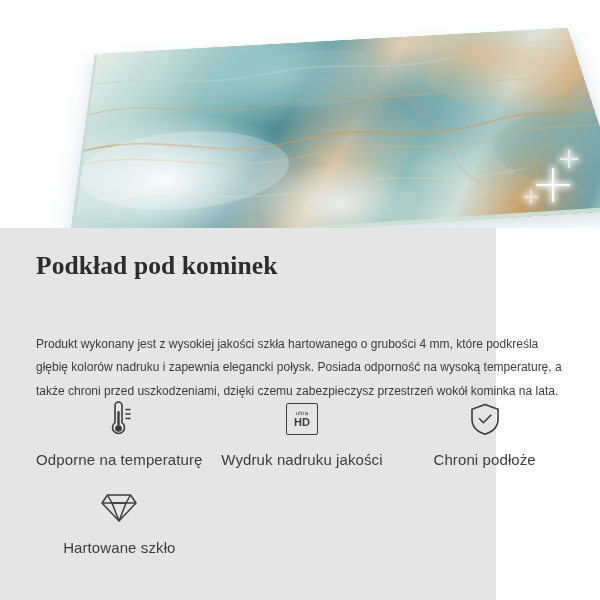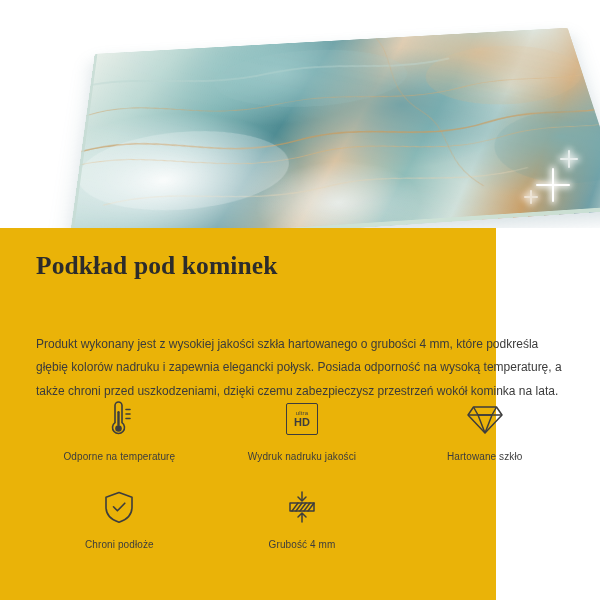--- a/index.html
+++ b/index.html
@@ -9,21 +9,21 @@
     height: 600px;
     background: #ffffff;
     font-family: "Liberation Sans", sans-serif;
     overflow: hidden;
   }
 
   #page {
     position: relative;
     width: 496px;
     height: 600px;
-    background: #eab308;
+    background: #e5e5e5;
   }
 
   
   .hero {
     position: absolute;
     left: 0;
     top: 0;
     width: 600px;
     height: 228px;
     overflow: hidden;
@@ -144,21 +144,21 @@
   .feature .icon-box {
     width: 46px;
     height: 46px;
     display: flex;
     align-items: center;
     justify-content: center;
   }
 
   .feature .caption {
     margin-top: 9px;
-    font-size: 10px;
+    font-size: 15px;
     color: #3d3d3d;
     text-align: center;
     letter-spacing: 0.1px;
   }
 
   .ultrahd {
     width: 30px;
     height: 30px;
     border: 1.6px solid #3d3d3d;
     border-radius: 2px;
@@ -228,50 +228,37 @@
         <div class="ultrahd">
           <span class="u-top">ultra</span>
           <span class="u-bot">HD</span>
         </div>
       </div>
       <div class="caption">Wydruk nadruku jakości</div>
     </div>
 
     <div class="feature">
       <div class="icon-box">
+        <svg width="34" height="38" viewBox="0 0 34 38" fill="none" stroke="#3d3d3d" stroke-width="1.6" stroke-linejoin="round" stroke-linecap="round">
+          <path d="M17 4.5 L30 9.2 V19 c0 8.2-5.6 12.9-13 15.2C9.6 31.9 4 27.2 4 19 V9.2 Z"></path>
+          <path d="M11.5 18.8 L15.4 22.8 L22.8 15.2"></path>
+        </svg>
+      </div>
+      <div class="caption">Chroni podłoże</div>
+    </div>
+
+    <div class="feature">
+      <div class="icon-box">
         <svg width="38" height="34" viewBox="0 0 38 34" fill="none" stroke="#3d3d3d" stroke-width="1.5" stroke-linejoin="round">
           <path d="M7.5 5 H30.5 L36 13 L19 31 L2 13 Z"></path>
           <path d="M2 13 H36"></path>
           <path d="M7.5 5 L12 13 L19 31"></path>
           <path d="M30.5 5 L26 13 L19 31"></path>
           <path d="M12 13 H26"></path>
         </svg>
       </div>
       <div class="caption">Hartowane szkło</div>
     </div>
 
-    <div class="feature">
-      <div class="icon-box">
-        <svg width="34" height="38" viewBox="0 0 34 38" fill="none" stroke="#3d3d3d" stroke-width="1.6" stroke-linejoin="round" stroke-linecap="round">
-          <path d="M17 4.5 L30 9.2 V19 c0 8.2-5.6 12.9-13 15.2C9.6 31.9 4 27.2 4 19 V9.2 Z"></path>
-          <path d="M11.5 18.8 L15.4 22.8 L22.8 15.2"></path>
-        </svg>
-      </div>
-      <div class="caption">Chroni podłoże</div>
-    </div>
-
-
-    <div class="feature">
-      <div class="icon-box">
-        <svg width="38" height="36" viewBox="0 0 38 36" fill="none" stroke="#3d3d3d" stroke-width="1.5" stroke-linecap="round" stroke-linejoin="round">
-          <path d="M19 3 V11"></path>
-          <path d="M15 8 L19 12 L23 8"></path>
-          <path d="M19 33 V25"></path>
-          <path d="M15 28 L19 24 L23 28"></path>
-          <rect x="7" y="14" width="24" height="8"></rect>
-          <path d="M9 22 L15 14 M13 22 L19 14 M17 22 L23 14 M21 22 L27 14 M25 22 L31 14"></path>
-        </svg>
-      </div>
-      <div class="caption">Grubość 4 mm</div>
-    </div>
+
 
   </div>
 </div>
 
 </body></html>

